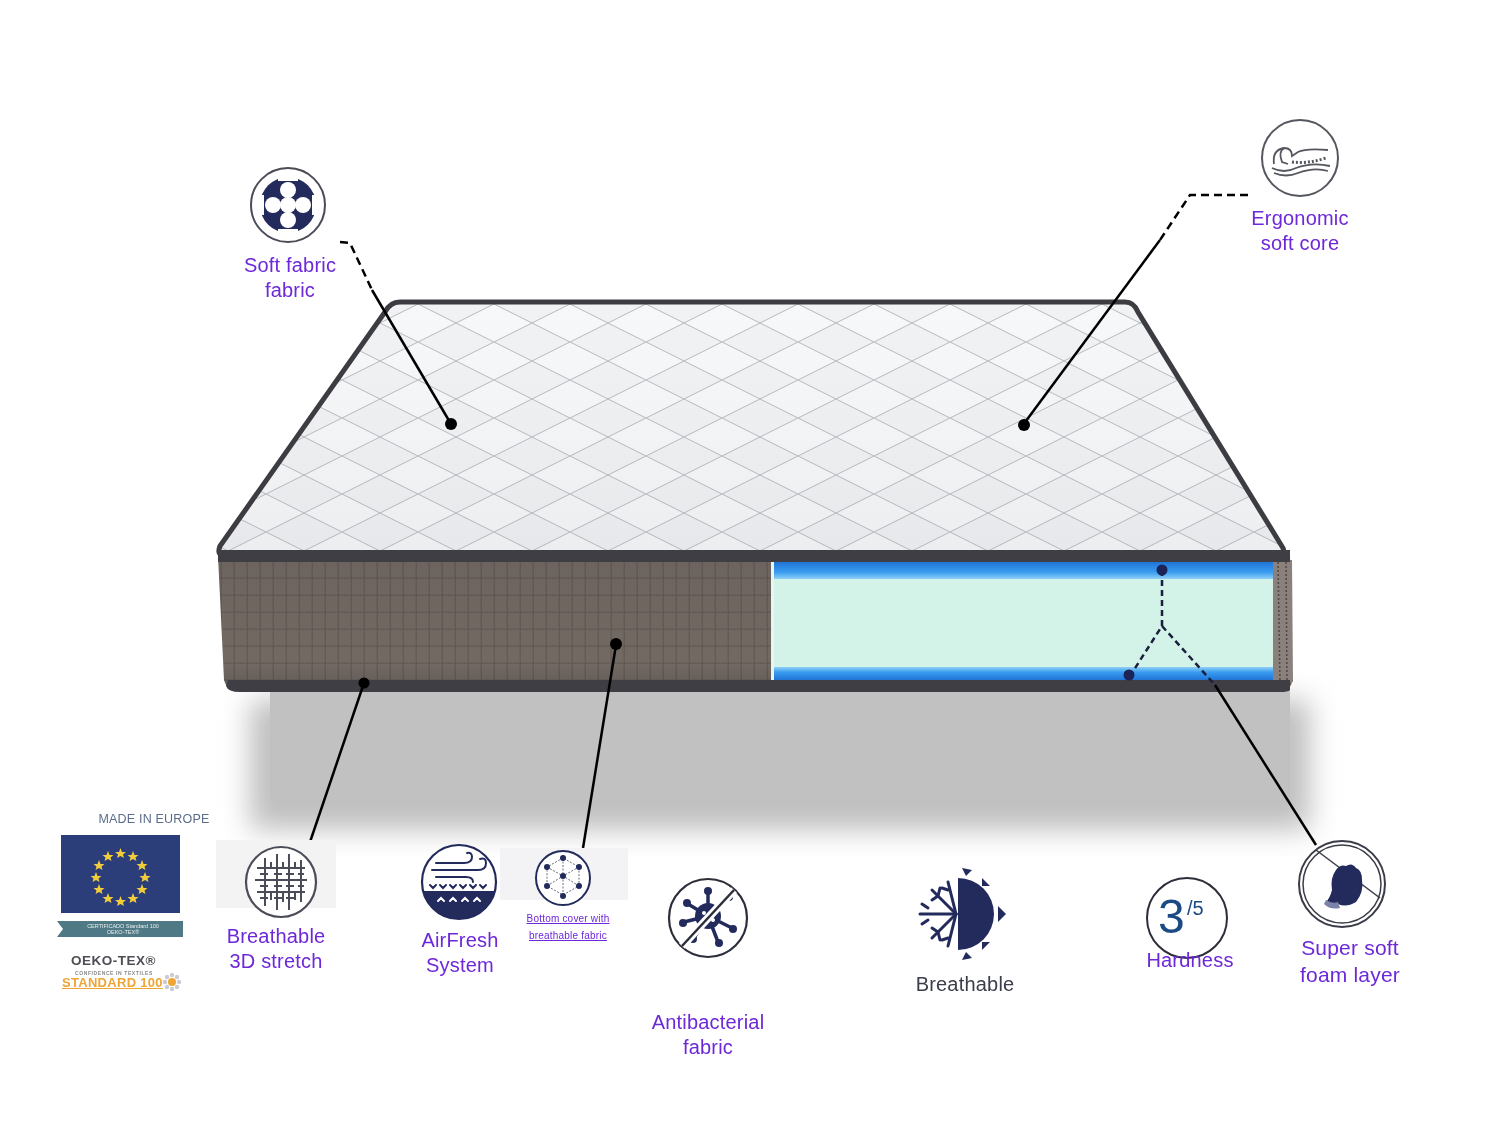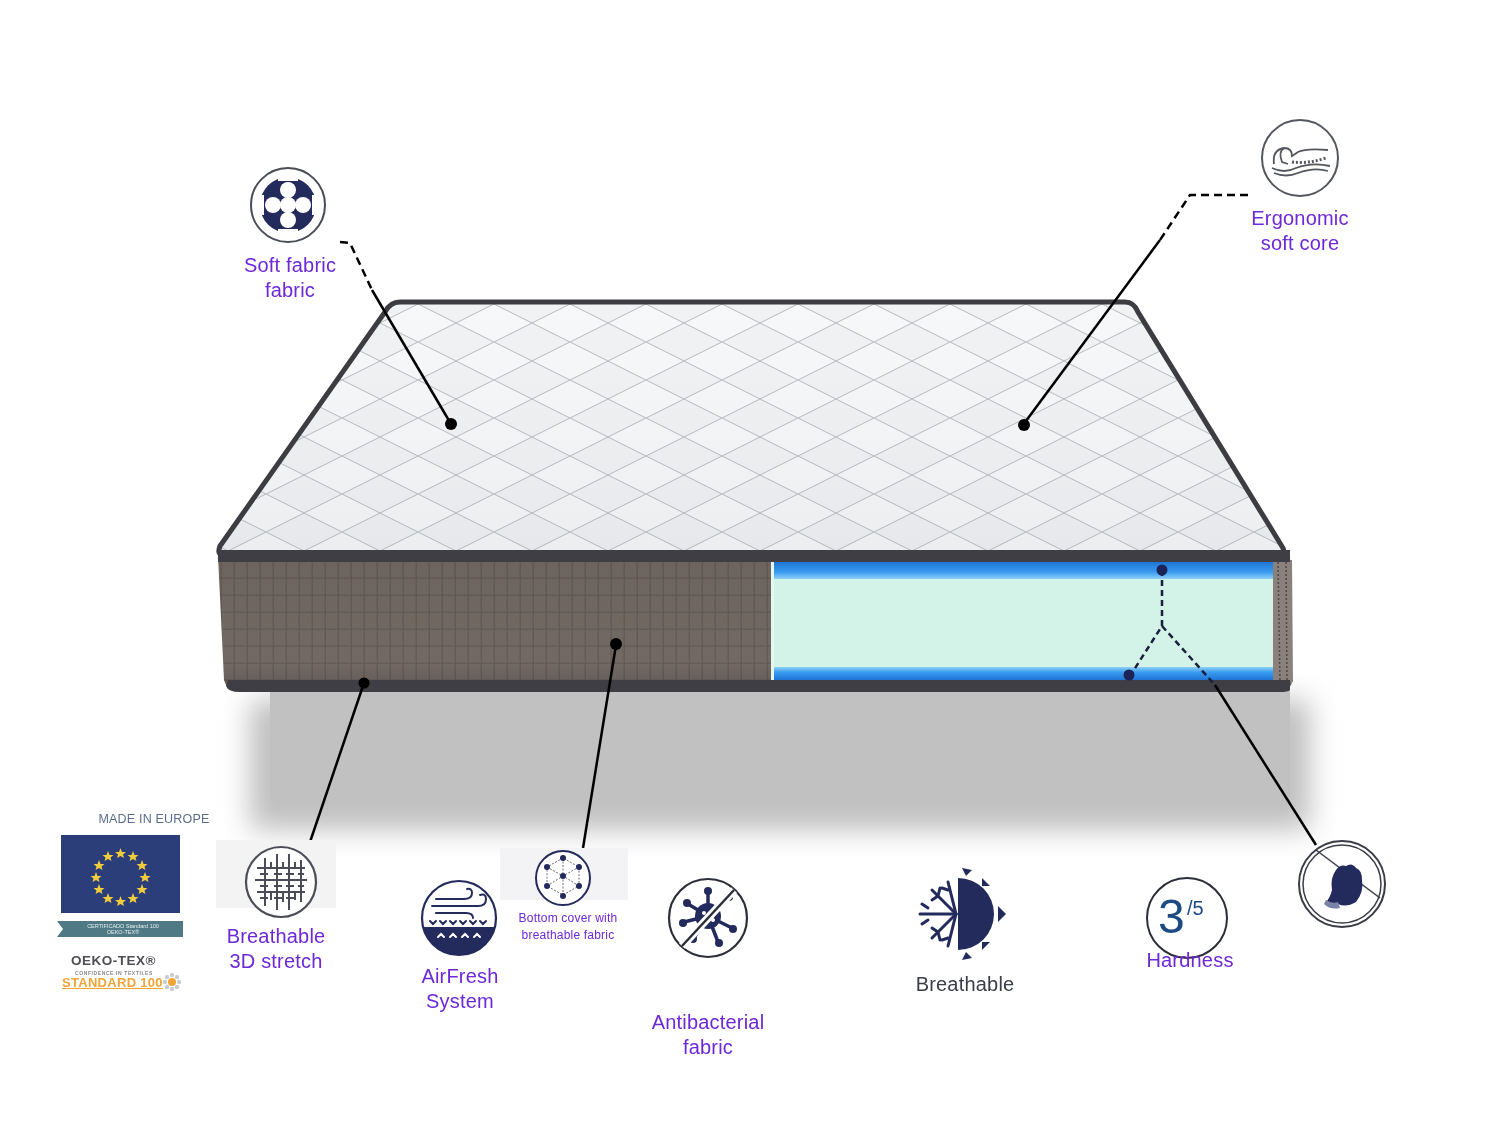--- a/index.html
+++ b/index.html
@@ -1,19 +1,19 @@
 <!DOCTYPE html>
 <html><head>
 <meta charset="utf-8">
 <style>
   html, body { margin:0; padding:0; background:#ffffff; }
   body { width:1500px; height:1125px; position:relative; overflow:hidden; font-family:"Liberation Sans", "DejaVu Sans", sans-serif; }
   .abs { position:absolute; }
   .label { position:absolute; text-align:center; color:#6d28d9; font-size:20px; line-height:25px; letter-spacing:0.2px; }
-  .label.small { font-size:12px; line-height:17px; }
+  .label.small { font-size:10px; line-height:17px;text-decoration:underline; }
   .label.dark { color:#3a3d4a; }
   .icon { position:absolute; }
   svg { display:block; }
   #scene { position:absolute; left:0; top:0; }
   .cert-title { position:absolute; left:0; width:236px; text-align:center; font-size:12.5px; color:#5a6c8a; letter-spacing:0.2px;margin-left:36px; }
   .oeko-main { position:absolute; font-size:13.5px; font-weight:bold; color:#4e4e55; letter-spacing:0.5px; }
   .oeko-sub { position:absolute; font-size:5px; font-weight:bold; color:#8a8a8a; letter-spacing:0.6px; }
   .oeko-std { position:absolute; font-size:13px; font-weight:bold; color:#f0a436; letter-spacing:0.3px; }
   .ribbon-text { position:absolute; font-size:5.5px; color:#e6eef0; text-align:center; line-height:6px; }
   .hardness-num { position:absolute; font-size:48px; color:#1c4a82; line-height:48px; }
@@ -236,21 +236,21 @@
         <path d="M28 18 V24 M40 18 V24 M52 18 V24 M28 48 V56 M40 48 V58 M52 48 V56"></path>
       </g>
     </svg>
   </div>
   <div class="label" style="left:-10px; top:84px; width:140px;">
     <div>Breathable</div>
     <div>3D stretch</div>
   </div>
 </div>
 
-<div class="abs" style="left:400px; top:874px; width:120px; height:150px;">
+<div class="abs" style="left:400px; top:838px; width:120px; height:150px;">
   <div class="icon" style="left:18px; top:3px;">
     <svg width="82" height="82" viewBox="0 0 82 82">
       <defs>
           <clipPath id="airClip">
             <circle cx="41" cy="41" r="37"></circle>
           </clipPath>
         </defs>
       <circle cx="41" cy="41" r="37" fill="#fff" stroke="#232a5c" stroke-width="2.2"></circle>
       <g clip-path="url(#airClip)">
         <rect x="0" y="50" width="82" height="40" fill="#232a5c"></rect>
@@ -373,13 +373,17 @@
 <div class="abs" style="left:1280px; top:836px; width:140px; height:160px;">
   <div class="icon" style="left:16px; top:2px;">
     <svg width="92" height="92" viewBox="0 0 92 92">
       <circle cx="46" cy="46" r="43" fill="#fff" stroke="#3a3c47" stroke-width="2"></circle>
       <circle cx="46" cy="46" r="39" fill="none" stroke="#3a3c47" stroke-width="1.5"></circle>
       <line x1="20" y1="12" x2="84" y2="60" stroke="#3a3c47" stroke-width="1.5"></line>
       <path d="M36 52 Q34 40 40 32 Q44 26 50 28 Q56 24 60 30 Q66 32 66 42 Q68 54 60 64 Q50 70 42 66 Q32 70 30 64 Q34 60 36 52 Z" fill="#232a5c"></path>
       <path d="M30 62 Q36 66 42 64 L44 70 Q34 72 28 66 Z" fill="#7b82a8"></path>
     </svg>
   </div>
+  <div class="label" style="left:0; top:98px; width:140px; font-size:21px; line-height:27px;">
+    <div>Super soft</div>
+    <div>foam layer</div>
+  </div>
 </div>
 
 </body></html>

